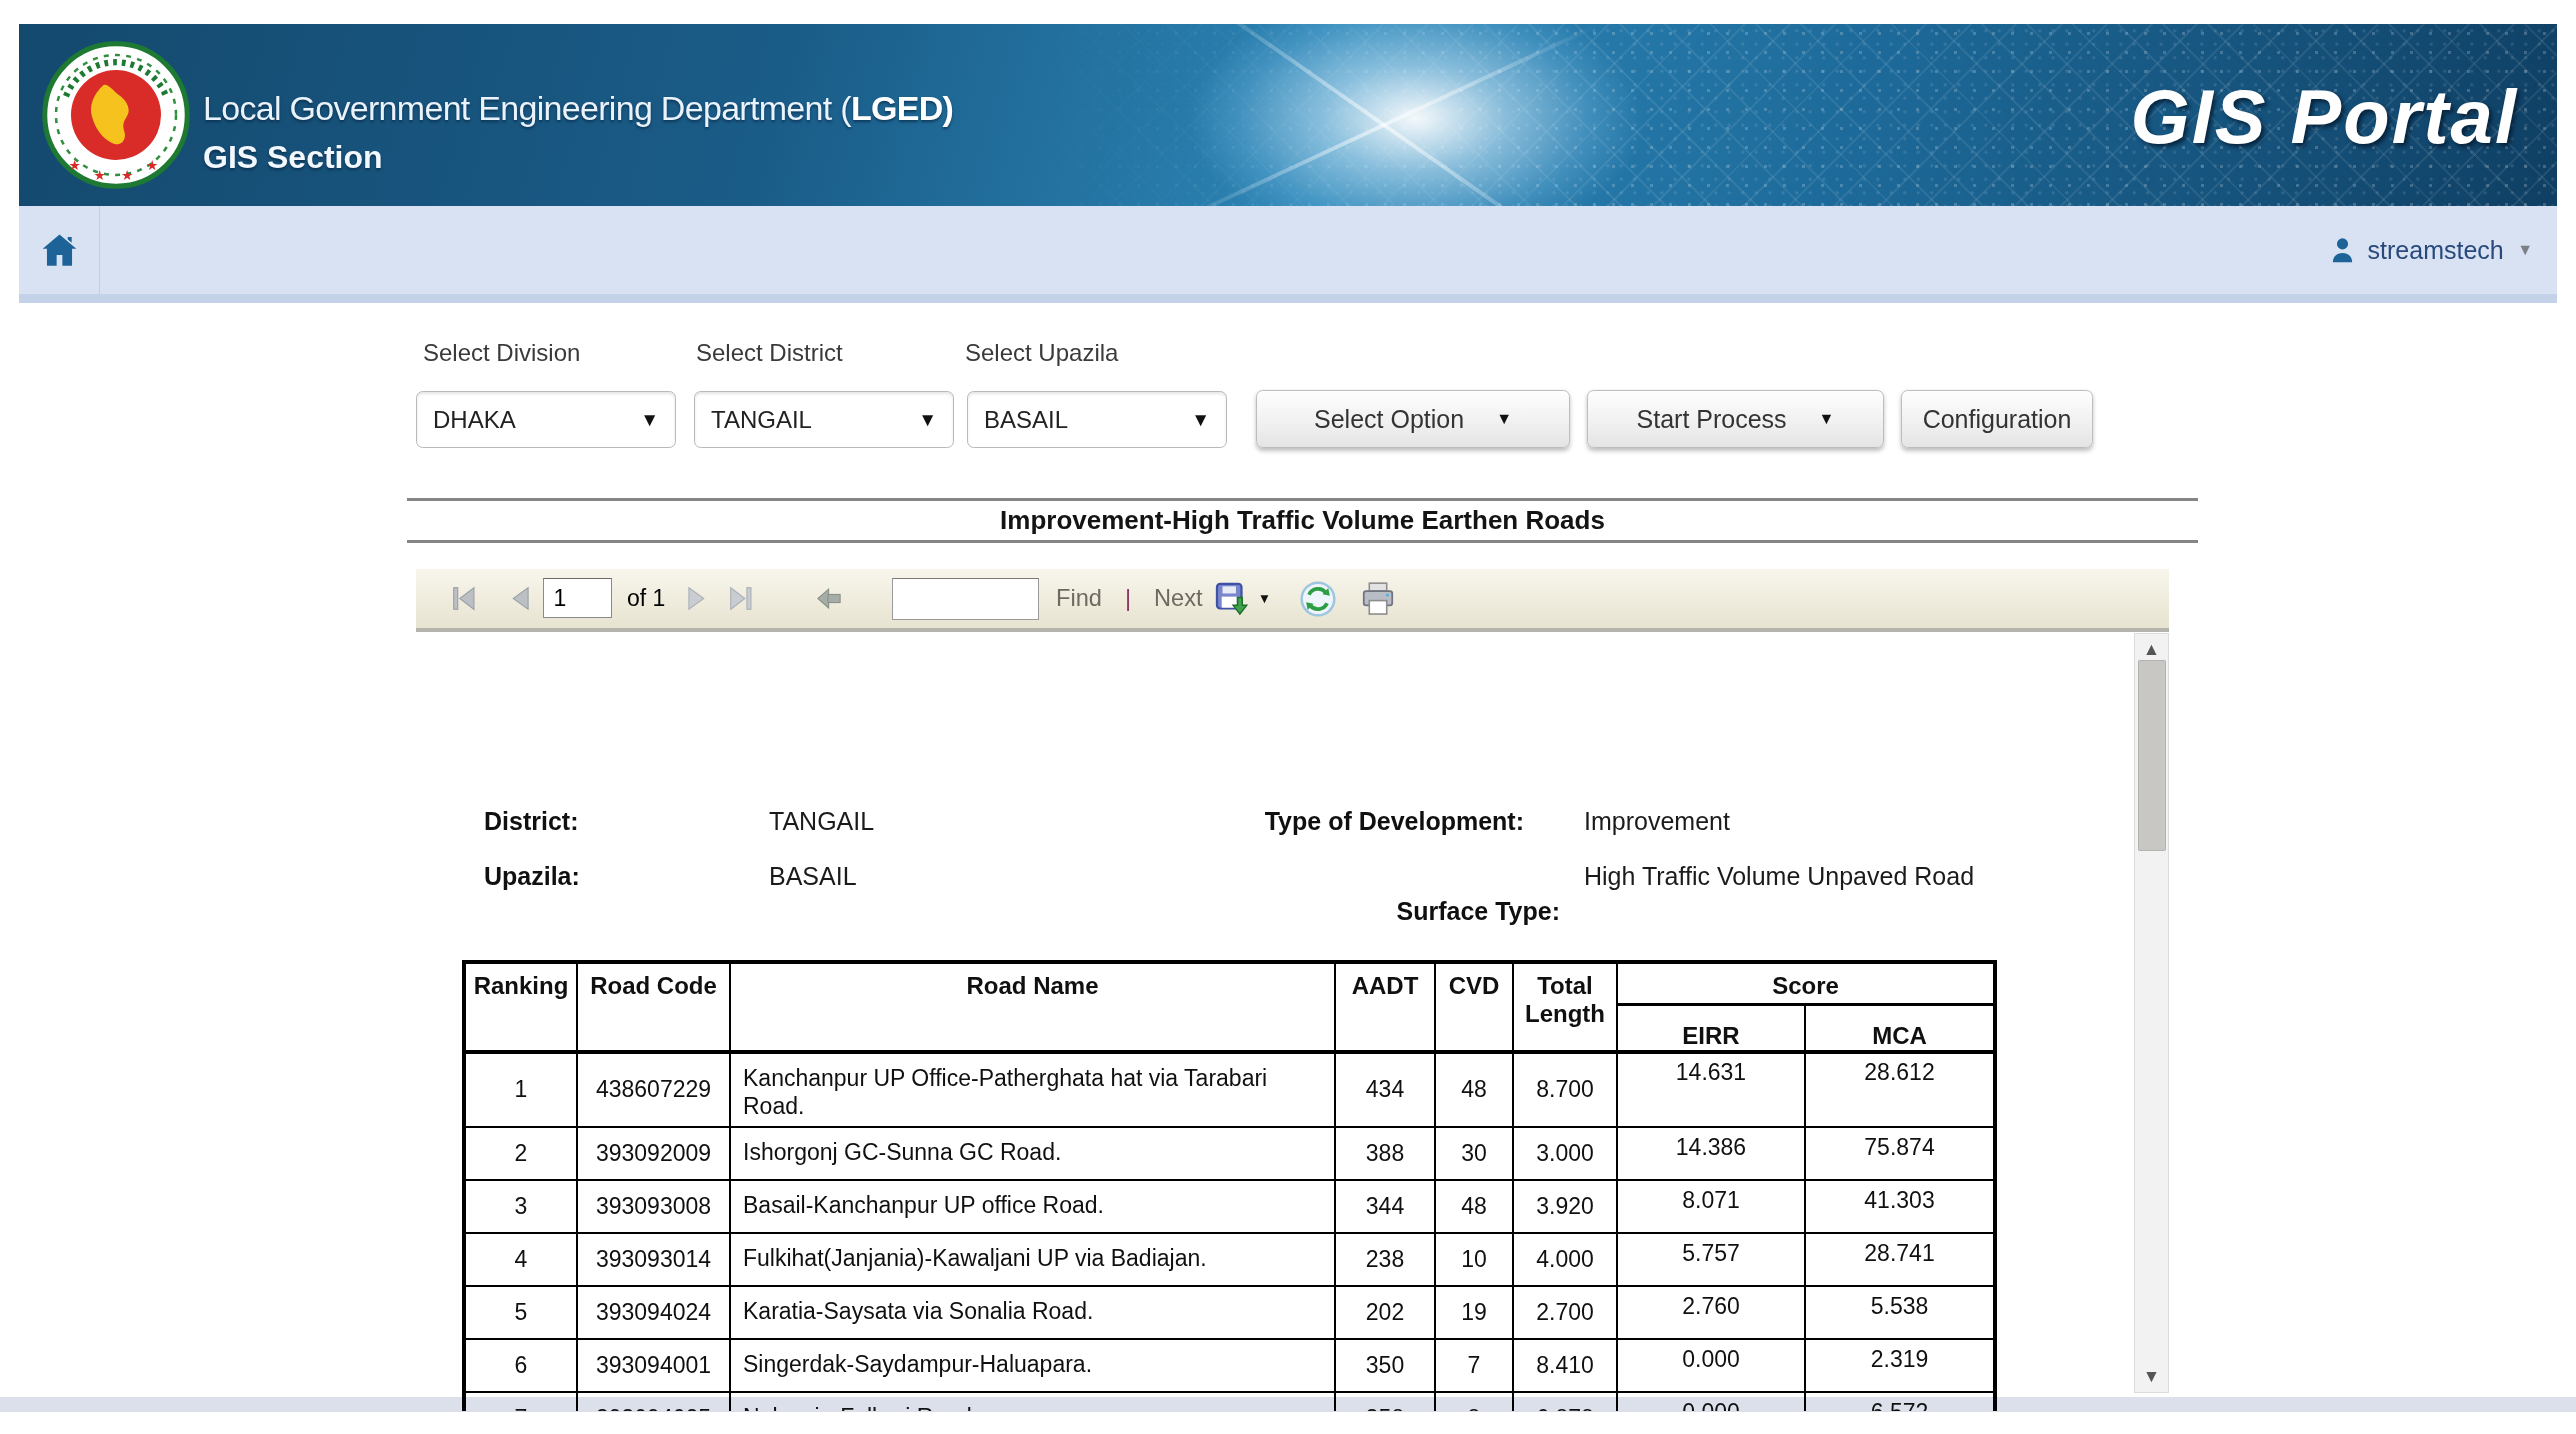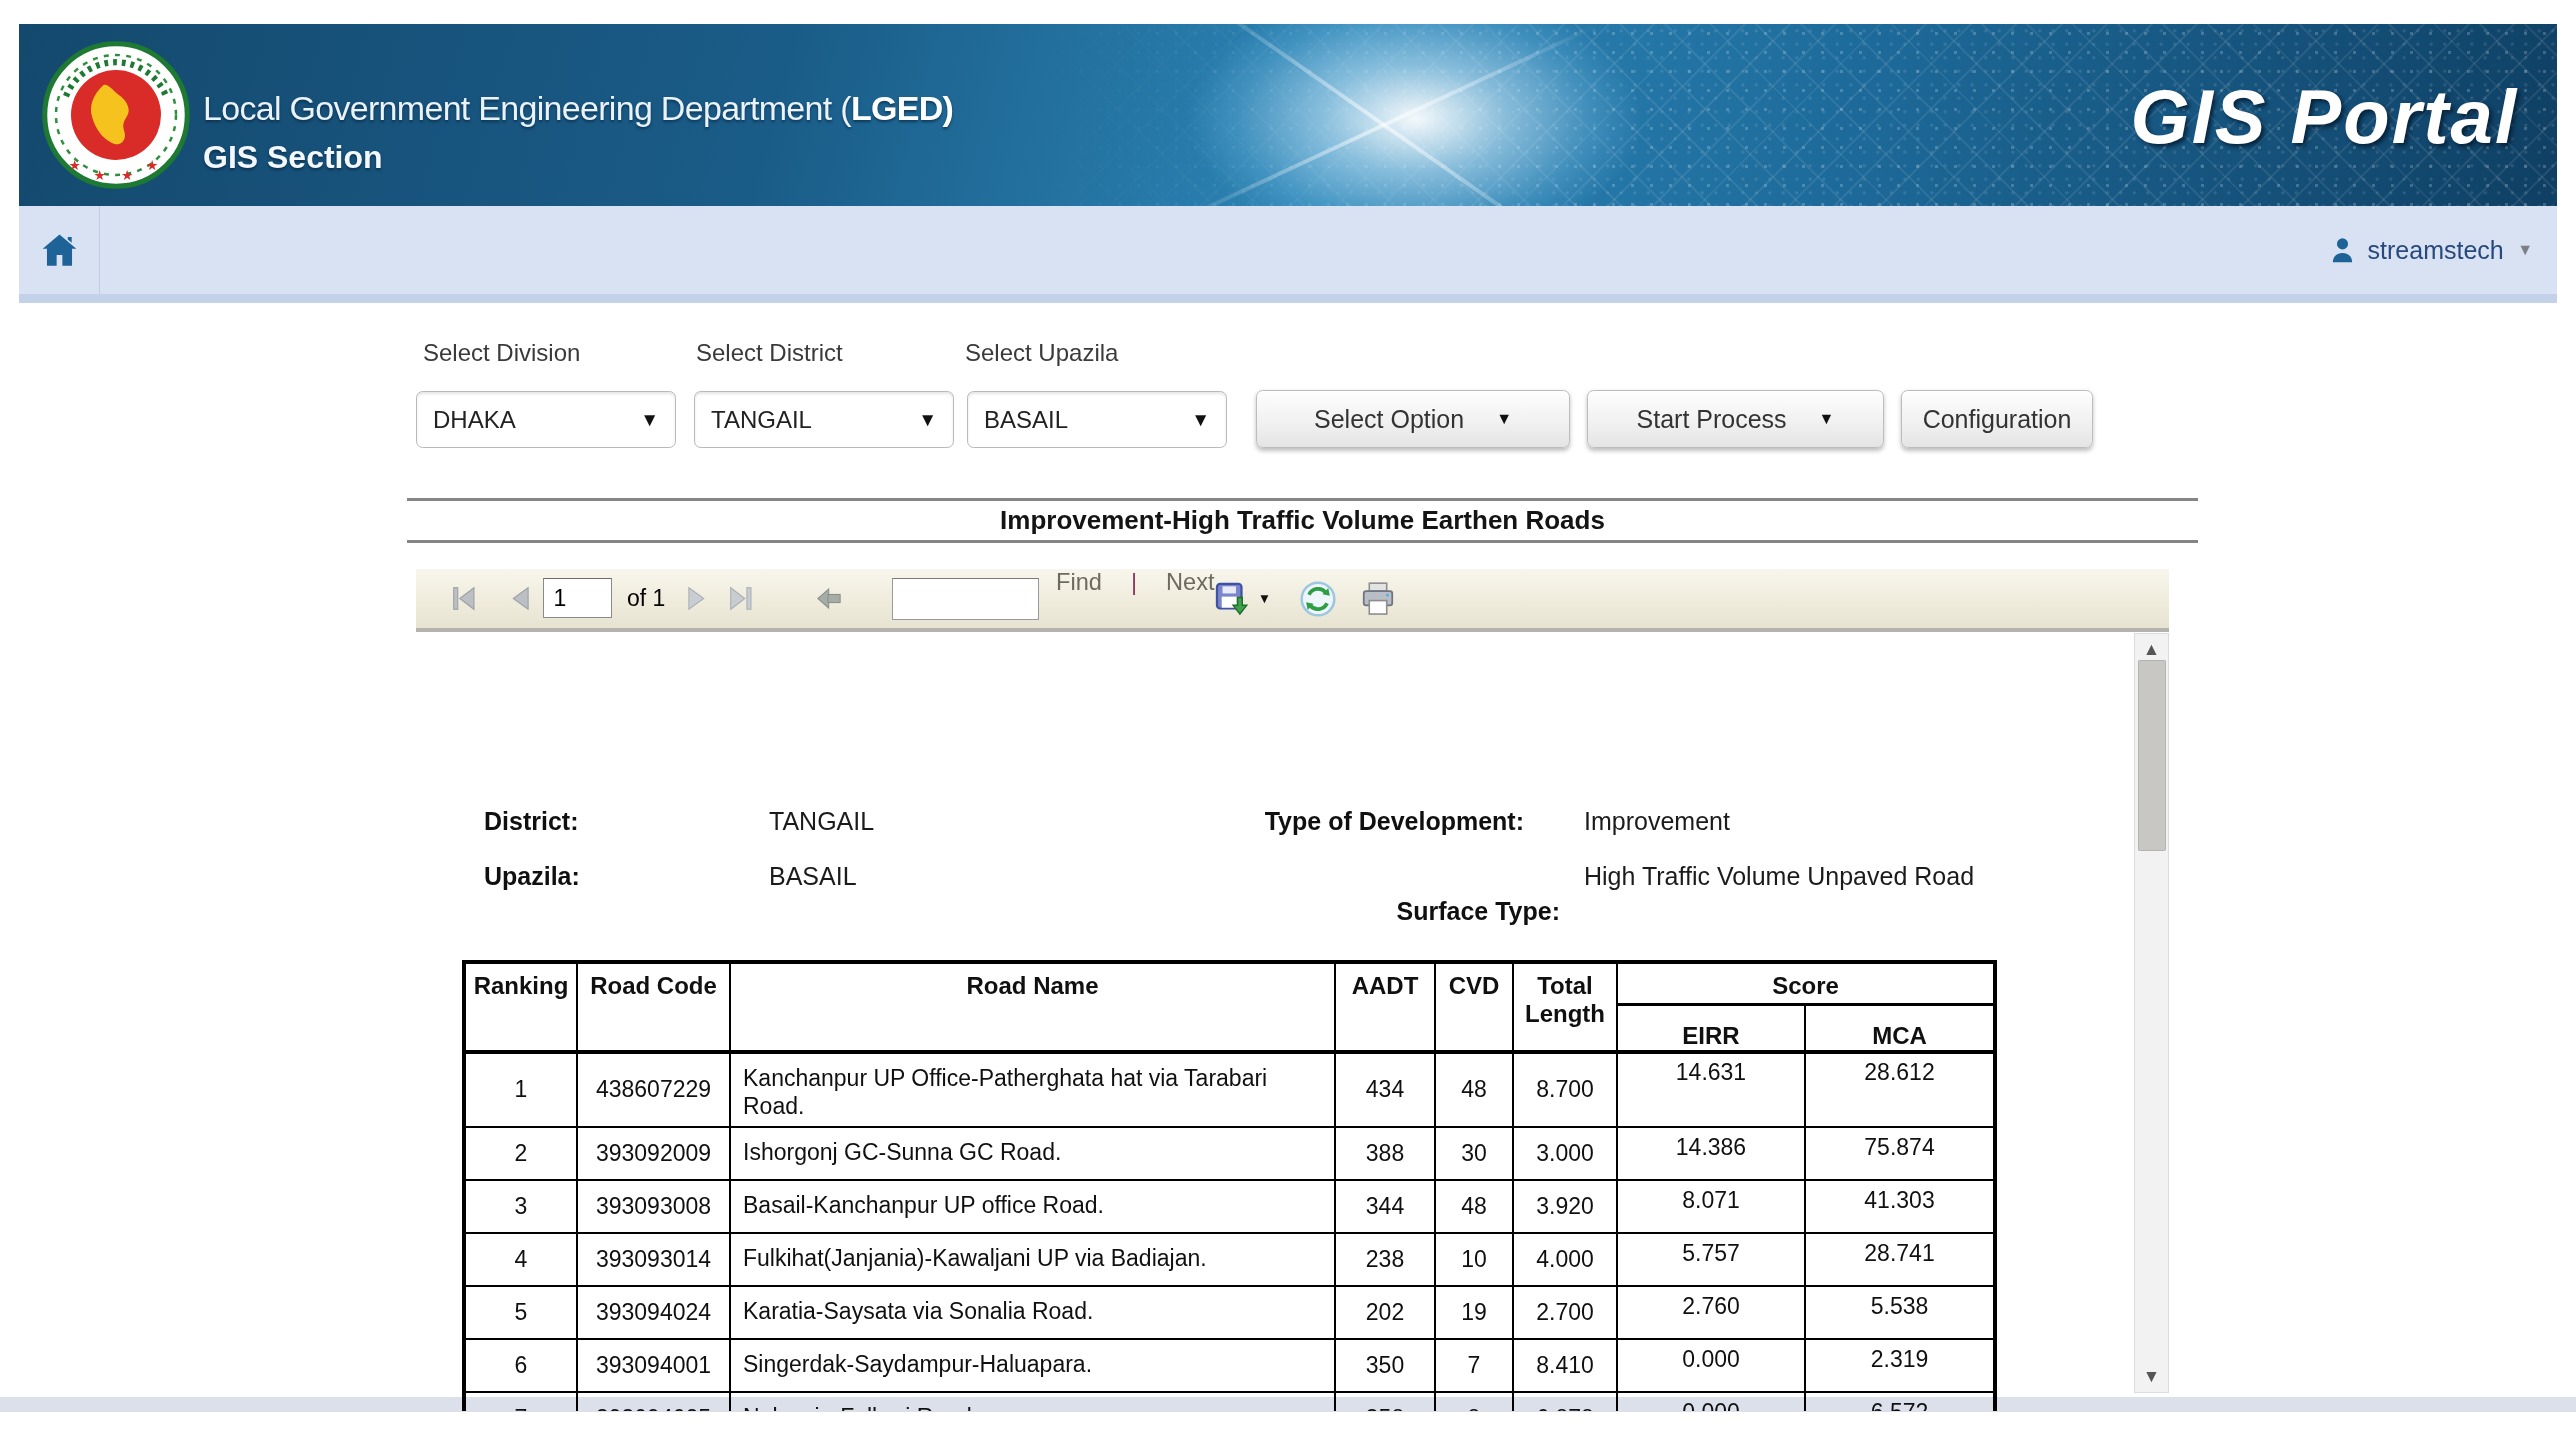--- a/index.html
+++ b/index.html
@@ -68,22 +68,22 @@
   .toolbar { position:absolute; left:416px; top:569px; width:1753px; height:63px;
     background:linear-gradient(#f8f6ec,#efecdd 55%,#e6e3d1); border-bottom:4.7px solid #b5b3ae; }
   .tb-item { position:absolute; top:0; height:59px; display:flex; align-items:center; }
   .tb-first { left:35px; } .tb-prev { left:92px; } .tb-next { left:269px; } .tb-last { left:312px; }
   .tb-back { left:399px; }
   .page-input { position:absolute; left:127px; top:9.4px; width:69px; height:40px; border:1.3px solid #8a8a8a;
     border-top-color:#6b6b6b; font-size:23px; padding:0 9.4px; font-family:"Liberation Sans",sans-serif; }
   .page-of { position:absolute; left:211px; top:0; height:59px; display:flex; align-items:center; font-size:23px; color:#000; }
   .search-input { position:absolute; left:476px; top:8.8px; width:147px; height:42px; border:1.3px solid #9a9a9a;
     border-top-color:#7a7a7a; font-size:23px; padding:0 8px; font-family:"Liberation Sans",sans-serif; }
-  .findnext { position:absolute; left:640px; top:0; height:59px; display:flex; align-items:flex-start;
-    font-size:23.6px; color:#6e6a60; gap:29px; }
+  .findnext { position:absolute; left:640px; top:0; height:59px; display:flex; align-items:center;
+    font-size:23.6px; color:#6e6a60; gap:23px; }
   .findnext .bar { color:#8e3a64; }
   .findnext span { cursor:pointer; }
   .tb-export { left:797px; gap:6.7px; } .tb-refresh { left:883px; } .tb-print { left:943px; }
   .export-caret { font-size:13.5px; color:#111; }
 
   
   .report-heading { position:absolute; left:416px; top:676px; width:1719px; text-align:center;
     transform:translateX(47px); font-weight:bold; color:#101010; }
   .report-heading .h1 { font-size:26px; line-height:38px; }
   .report-heading .h2 { font-size:26px; line-height:38px; }

